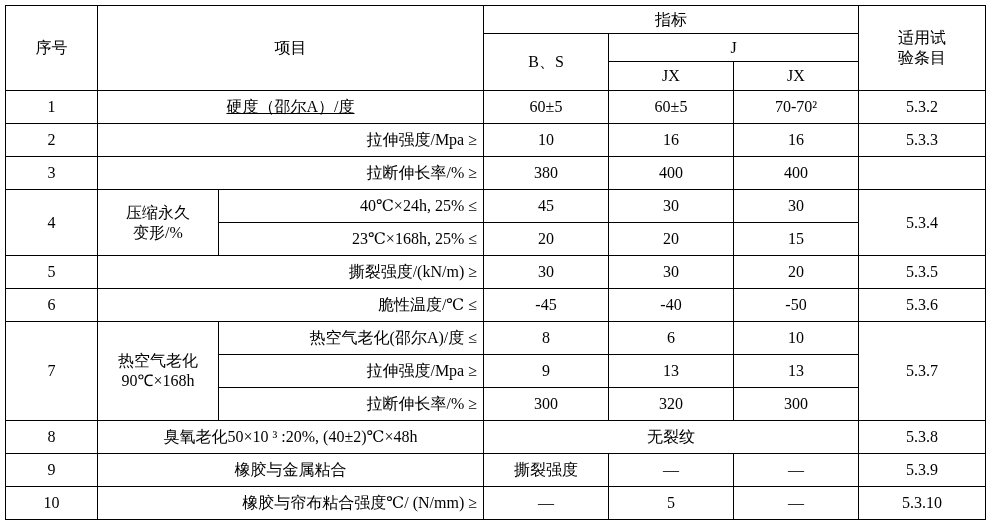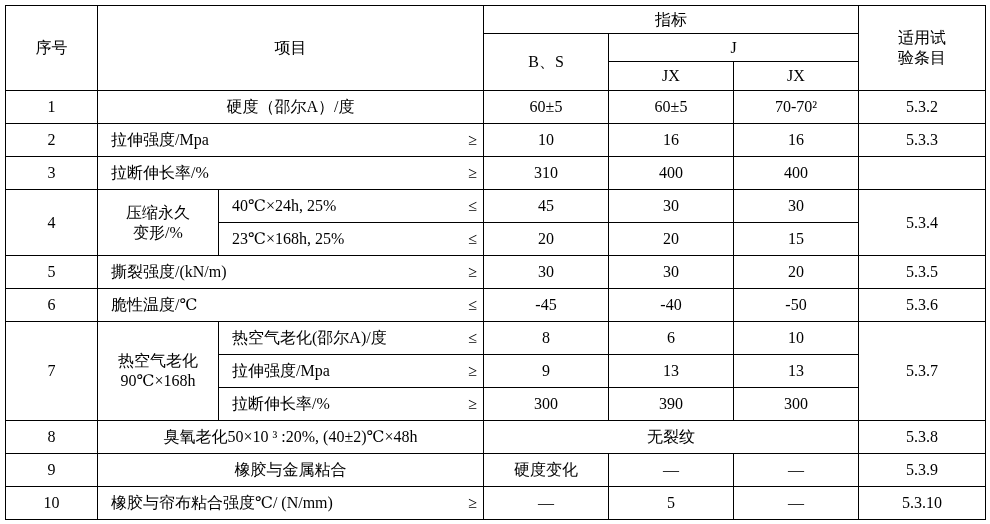--- a/index.html
+++ b/index.html
@@ -15,26 +15,26 @@
   table.spec td {
     border:1px solid #000;
     font-size:16px; color:#000; font-weight:normal;
     text-align:center; vertical-align:middle;
     padding:0; overflow:hidden; line-height:1.25;
   }
   tr.hrow1 { height:28px; }
   tr.hrow2 { height:28px; }
   tr.hrow3 { height:29px; }
   tr.drow  { height:33px; }
-  .pre { white-space:pre-line; }
+  .pre { white-space:pre-line;font-family:Liberation Serif, serif; }
   .cell-flex {
-    display:flex; justify-content:space-between; align-items:center;
+    display:flex; justify-content:flex-end; align-items:center;
     padding:0 6px 0 13px; box-sizing:border-box; height:100%;
   }
-  .cell-left { text-align:left; padding-left:13px; }
+  .cell-left { text-align:left; padding-left:13px;text-decoration:underline; }
   .sym { padding-left:4px; }
 </style>
 </head>
 <body>
 
 <div class="page">
   <table class="spec">
     <colgroup>
       <col style="width:92px">
         <col style="width:121px">
@@ -86,21 +86,21 @@
     </tr>
 
     <tr class="drow">
       <td>3</td>
       <td colspan="2">
         <div class="cell-flex">
           <span>拉断伸长率/%</span>
           <span class="sym">≥</span>
         </div>
       </td>
-      <td>310</td>
+      <td>380</td>
       <td>400</td>
       <td>400</td>
       <td></td>
     </tr>
 
     <tr class="drow">
       <td rowspan="2">4</td>
       <td rowspan="2" class="pre">压缩永久
 变形/%</td>
       <td>
@@ -181,35 +181,35 @@
       <td>13</td>
     </tr>
     <tr class="drow">
       <td>
         <div class="cell-flex">
           <span>拉断伸长率/%</span>
           <span class="sym">≥</span>
         </div>
       </td>
       <td>300</td>
-      <td>390</td>
+      <td>320</td>
       <td>300</td>
     </tr>
 
     <tr class="drow">
       <td>8</td>
       <td colspan="2">臭氧老化50×10 ³ :20%, (40±2)℃×48h</td>
       <td colspan="3">无裂纹</td>
       <td>5.3.8</td>
     </tr>
 
     <tr class="drow">
       <td>9</td>
       <td colspan="2">橡胶与金属粘合</td>
-      <td>硬度变化</td>
+      <td>撕裂强度</td>
       <td>—</td>
       <td>—</td>
       <td>5.3.9</td>
     </tr>
 
     <tr class="drow">
       <td>10</td>
       <td colspan="2">
         <div class="cell-flex">
           <span>橡胶与帘布粘合强度℃/ (N/mm)</span>

